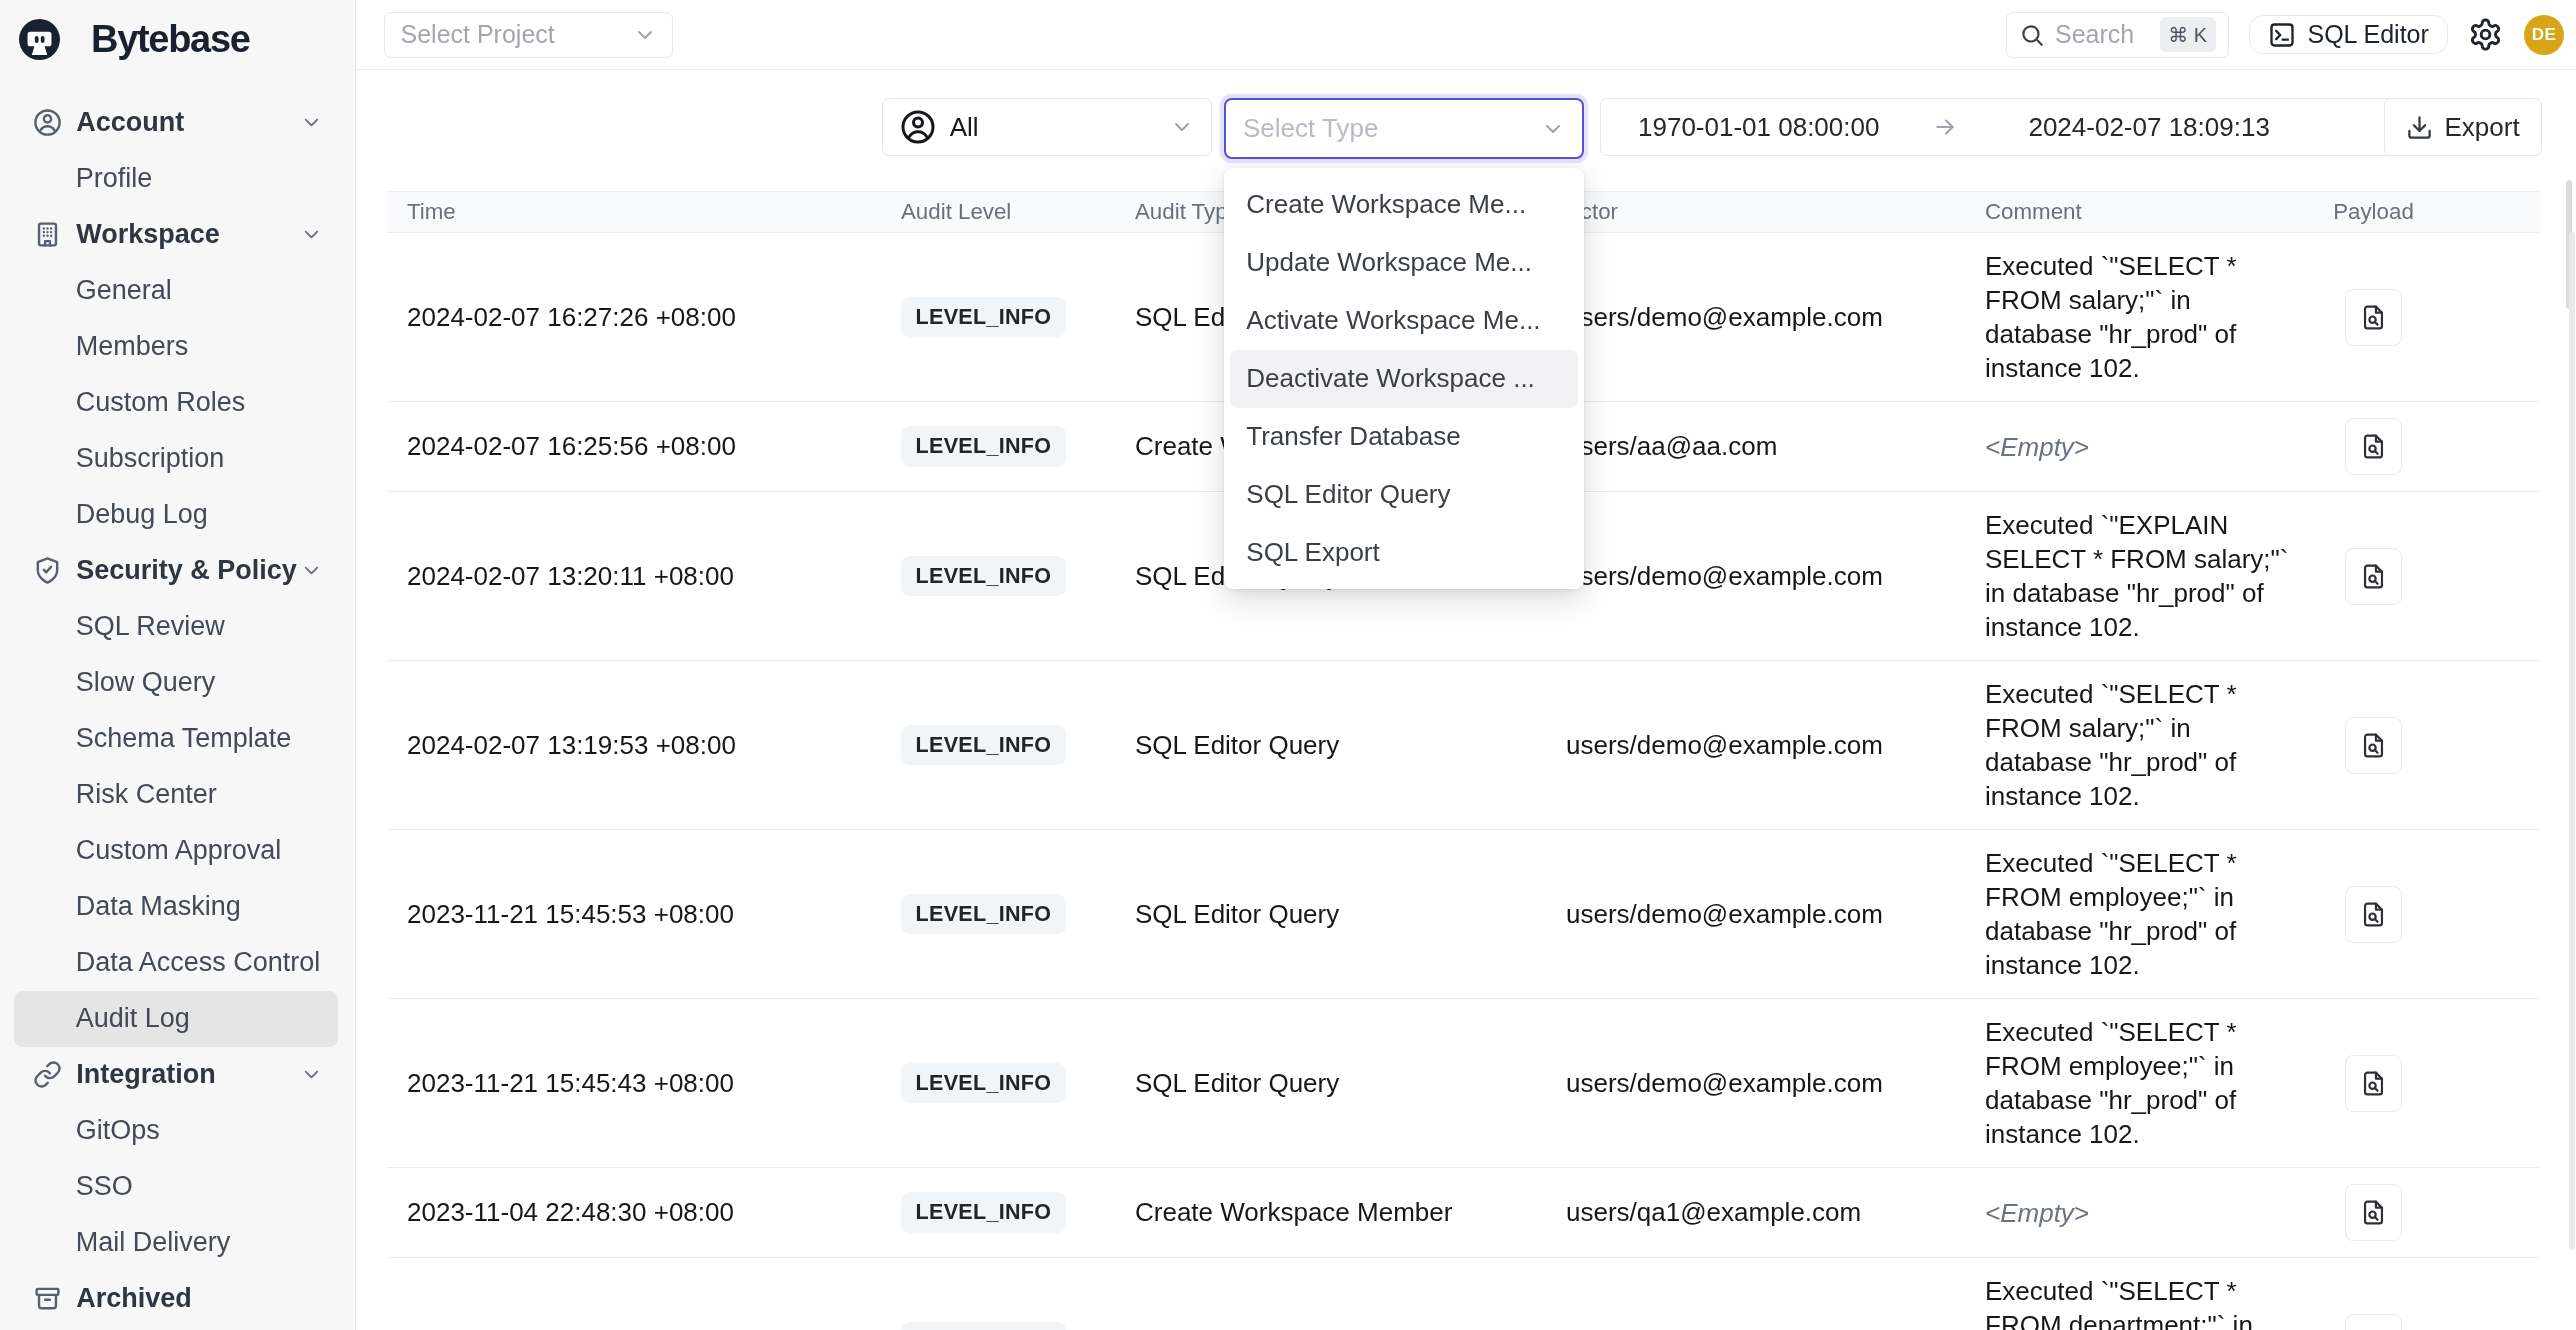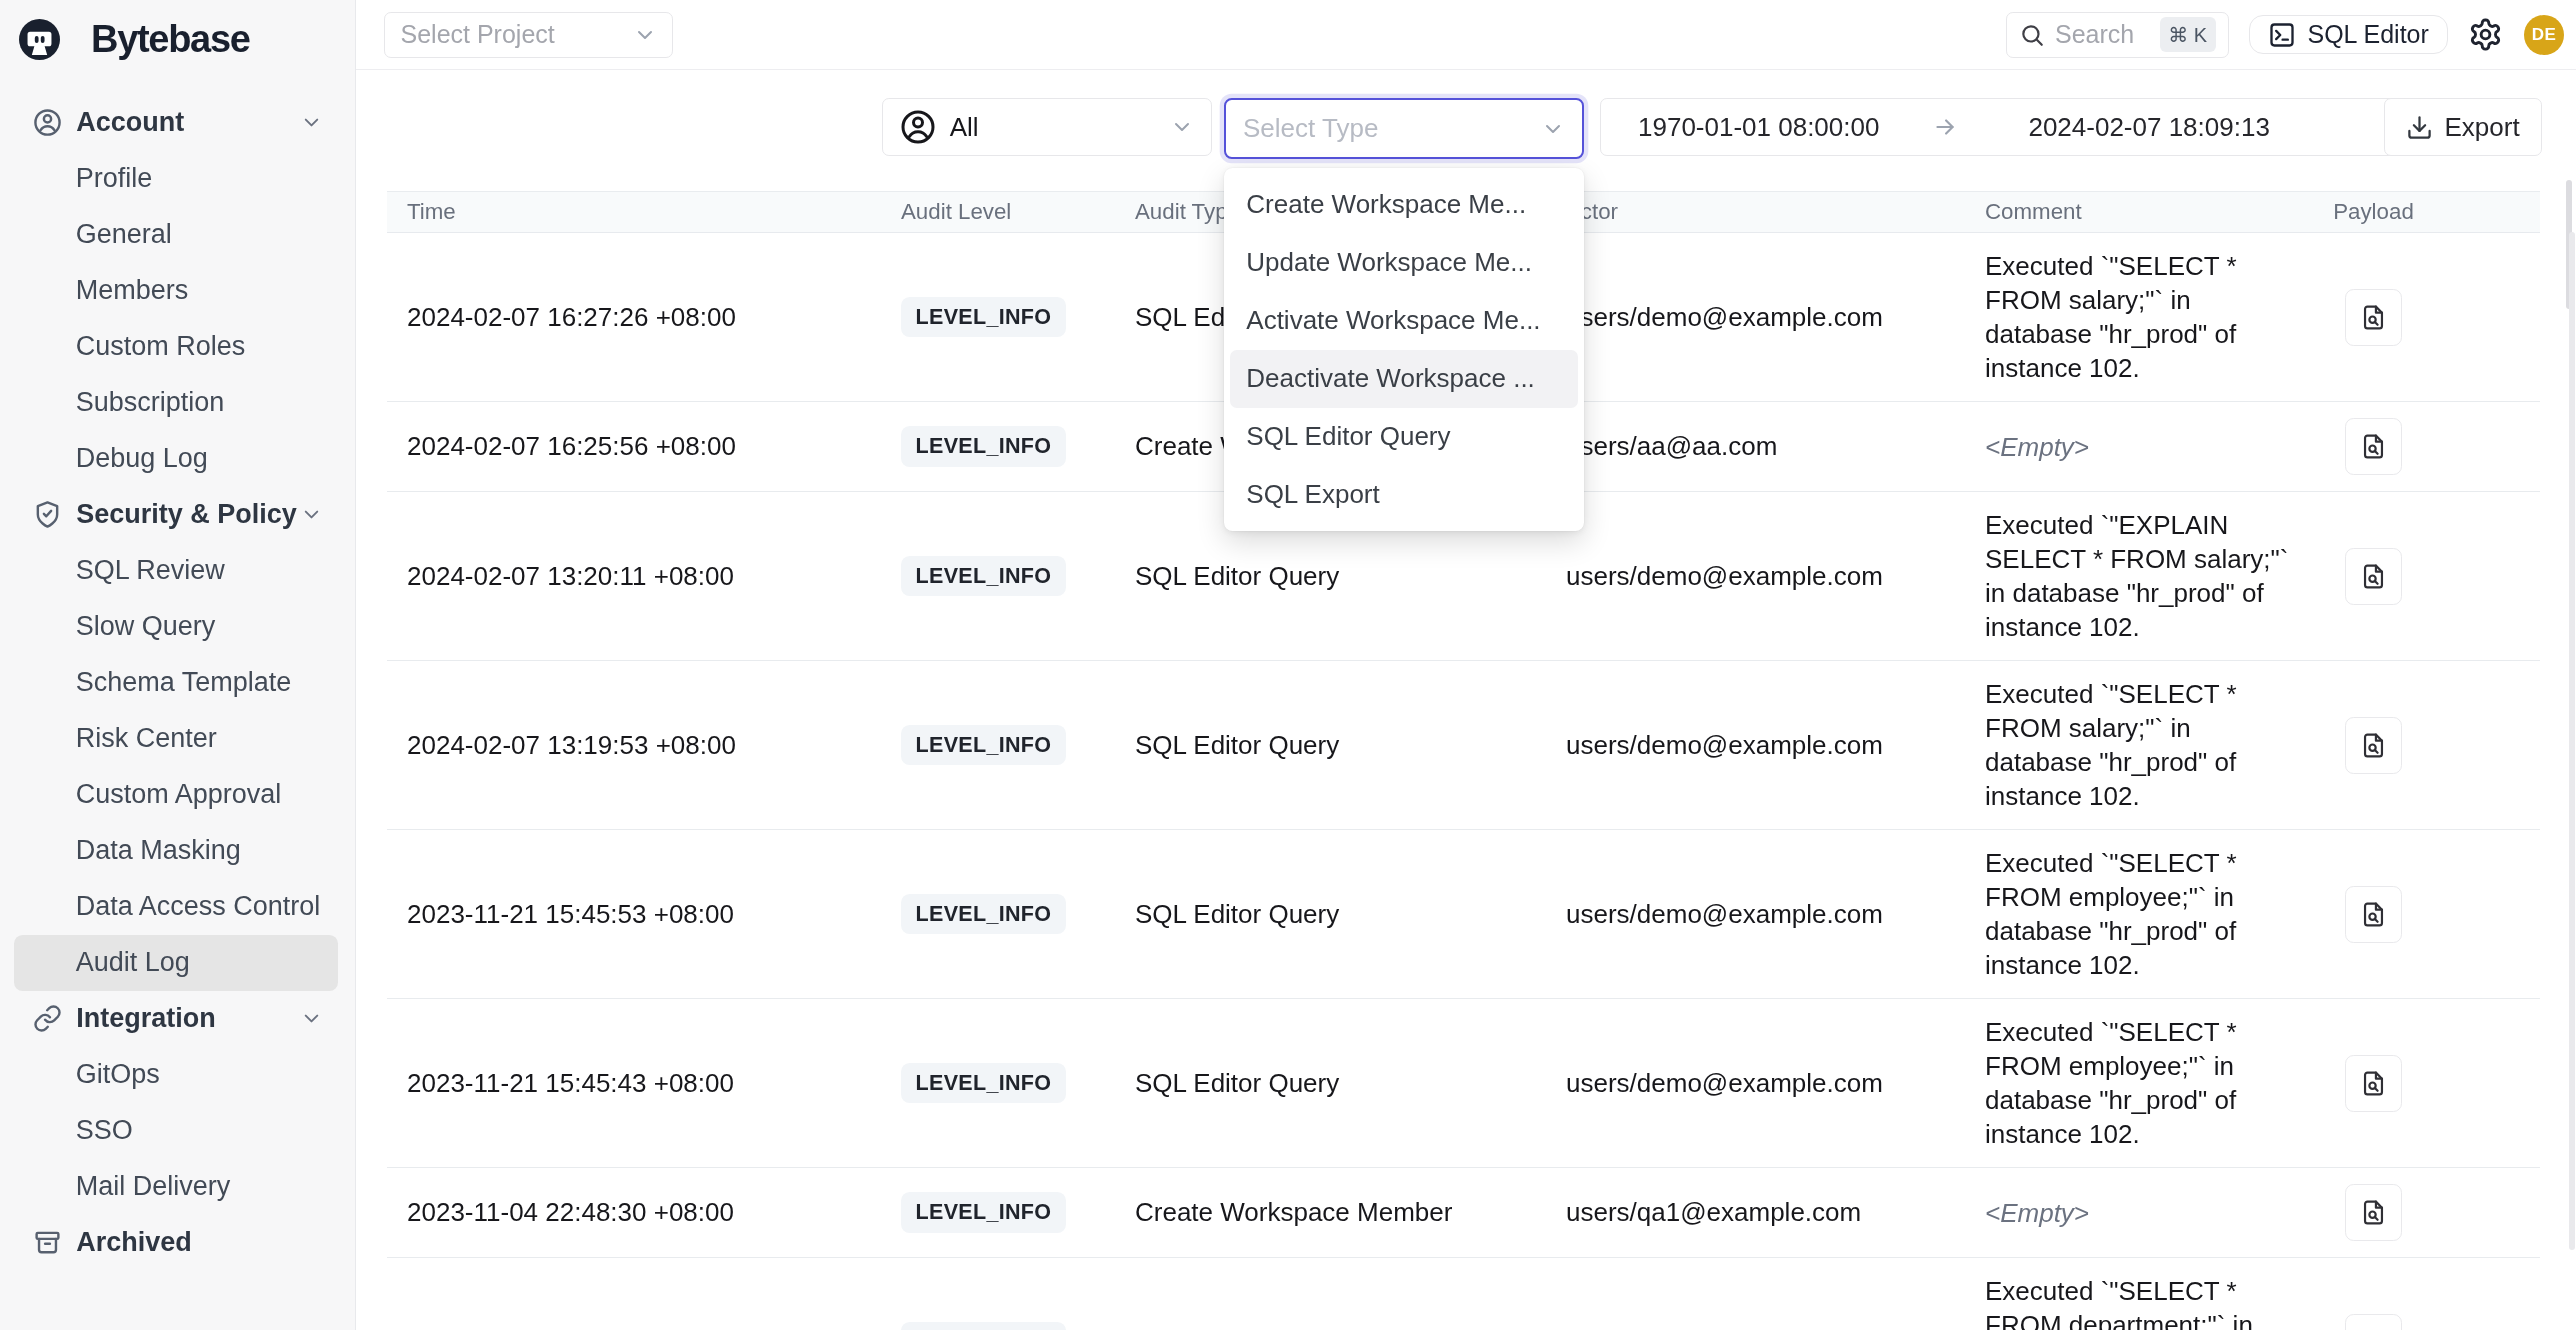--- a/index.html
+++ b/index.html
@@ -151,20 +151,35 @@
         </span>
         <span class="s-label">Account</span>
         <span class="s-chevron">
           <svg viewBox="0 0 24 24" fill="none" stroke="currentColor" stroke-width="2" stroke-linecap="round" stroke-linejoin="round">
             <path d="M6 9l6 6 6-6"></path>
           </svg>
         </span>
       </div>
       <div class="side-item sub">
         <span class="s-label">Profile</span>
+      </div>
+      <div class="side-item group">
+        <span class="s-icon">
+          <svg viewBox="0 0 24 24" fill="none" stroke="currentColor" stroke-width="2" stroke-linecap="round" stroke-linejoin="round">
+            <rect x="5" y="3" width="14" height="18" rx="1.5"></rect>
+            <path d="M10 21v-3.5h4V21"></path>
+            <path d="M9 7h.01M12 7h.01M15 7h.01M9 10h.01M12 10h.01M15 10h.01M9 13h.01M12 13h.01M15 13h.01"></path>
+          </svg>
+        </span>
+        <span class="s-label">Workspace</span>
+        <span class="s-chevron">
+          <svg viewBox="0 0 24 24" fill="none" stroke="currentColor" stroke-width="2" stroke-linecap="round" stroke-linejoin="round">
+            <path d="M6 9l6 6 6-6"></path>
+          </svg>
+        </span>
       </div>
       <div class="side-item sub">
         <span class="s-label">General</span>
       </div>
       <div class="side-item sub">
         <span class="s-label">Members</span>
       </div>
       <div class="side-item sub">
         <span class="s-label">Custom Roles</span>
       </div>
@@ -488,18 +503,19 @@
         </div>
       </div>
     </div>
 </div>
 
 <div class="type-menu" id="type-menu">
     <div class="menu-item">Create Workspace Me...</div>
     <div class="menu-item">Update Workspace Me...</div>
     <div class="menu-item">Activate Workspace Me...</div>
     <div class="menu-item hl">Deactivate Workspace ...</div>
+    <div class="menu-item">Transfer Database</div>
     <div class="menu-item">SQL Editor Query</div>
     <div class="menu-item">SQL Export</div>
   </div>
 <div class="menu-scrollbar"></div>
 <div class="page-scrollbar"></div>
 
 
 </body></html>

